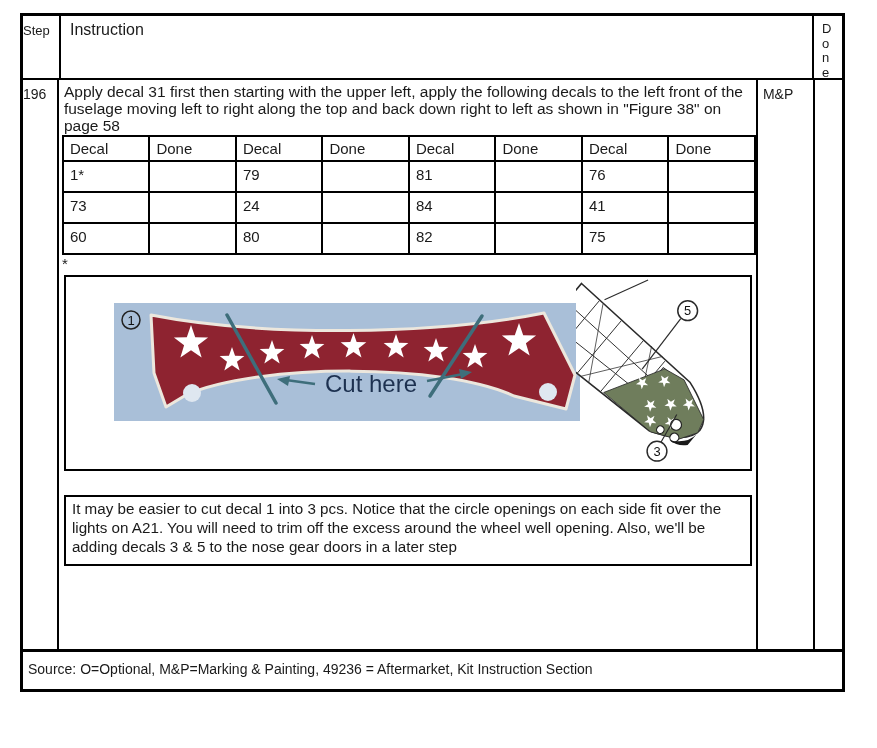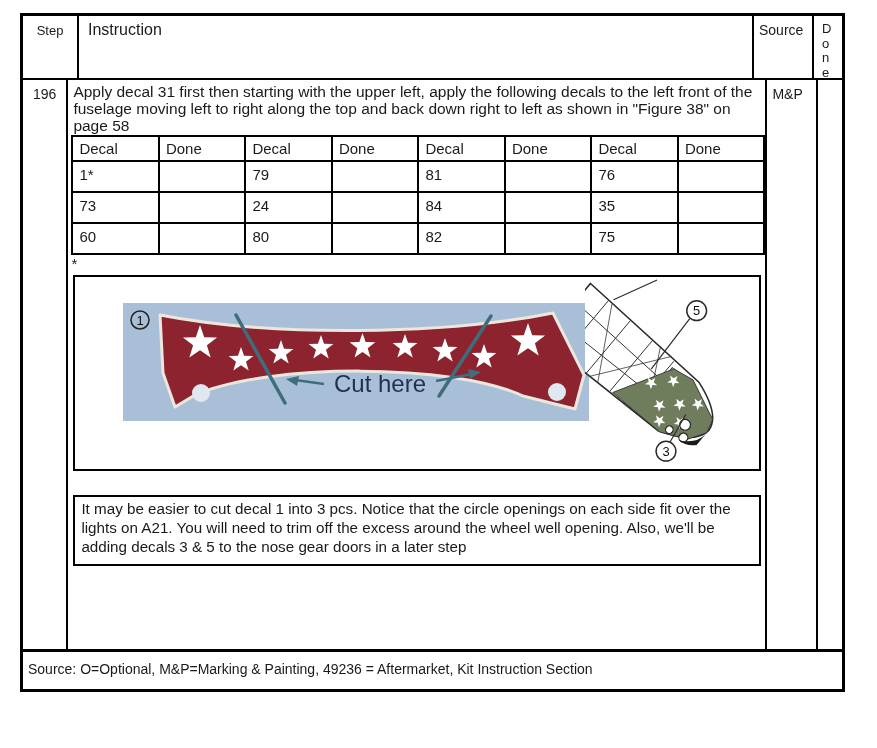--- a/index.html
+++ b/index.html
@@ -10,21 +10,21 @@
   }
   .doc-table {
     position:absolute; left:20px; top:13px; width:825px; height:679px;
     border:3px solid #000; display:flex; flex-direction:column; background:#fff;
   }
   .row { display:flex; }
   .header-row { height:64px; border-bottom:2px solid #000; }
   .main-row { flex:1; border-bottom:3px solid #000; }
   .footer-row { height:37px; display:block; }
   .cell { height:100%; }
-  .c-step { width:56px; border-right:2px solid #000; text-align:center; padding-top:7px; font-size:13px; }
+  .c-step { width:38px; border-right:2px solid #000; text-align:left; padding-top:7px; font-size:13px; }
   .c-instr { flex:1; border-right:2px solid #000; position:relative; }
   .c-source { width:60px; border-right:2px solid #000; padding:6px 5px; font-size:14px; }
   .c-done { width:28px; padding:6px 0 0 8px; font-size:13px; line-height:14.5px; }
   .header-row .c-instr { font-size:16px; padding:5px 9px; }
   .header-row .c-source { font-size:14px; }
   .done-letter { display:block; }
   .main-row .c-step { font-size:14px; padding-top:6px; }
 
   .instr-text { font-size:15.5px; line-height:17px; padding:3px 12px 1px 5px; }
 
@@ -56,21 +56,20 @@
 </style>
 </head>
 <body>
 
 <div class="page">
   <div class="doc-table">
 
     <div class="row header-row">
       <div class="cell c-step">Step</div>
       <div class="cell c-instr">Instruction</div>
-      <div class="cell c-source">Source</div>
       <div class="cell c-done">
         <span class="done-letter">D</span>
         <span class="done-letter">o</span>
         <span class="done-letter">n</span>
         <span class="done-letter">e</span>
       </div>
     </div>
 
     <div class="row main-row">
       <div class="cell c-step">196</div>
@@ -102,21 +101,21 @@
               <td>76</td>
               <td></td>
             </tr>
             <tr>
               <td>73</td>
               <td></td>
               <td>24</td>
               <td></td>
               <td>84</td>
               <td></td>
-              <td>35</td>
+              <td>41</td>
               <td></td>
             </tr>
             <tr>
               <td>60</td>
               <td></td>
               <td>80</td>
               <td></td>
               <td>82</td>
               <td></td>
               <td>75</td>

